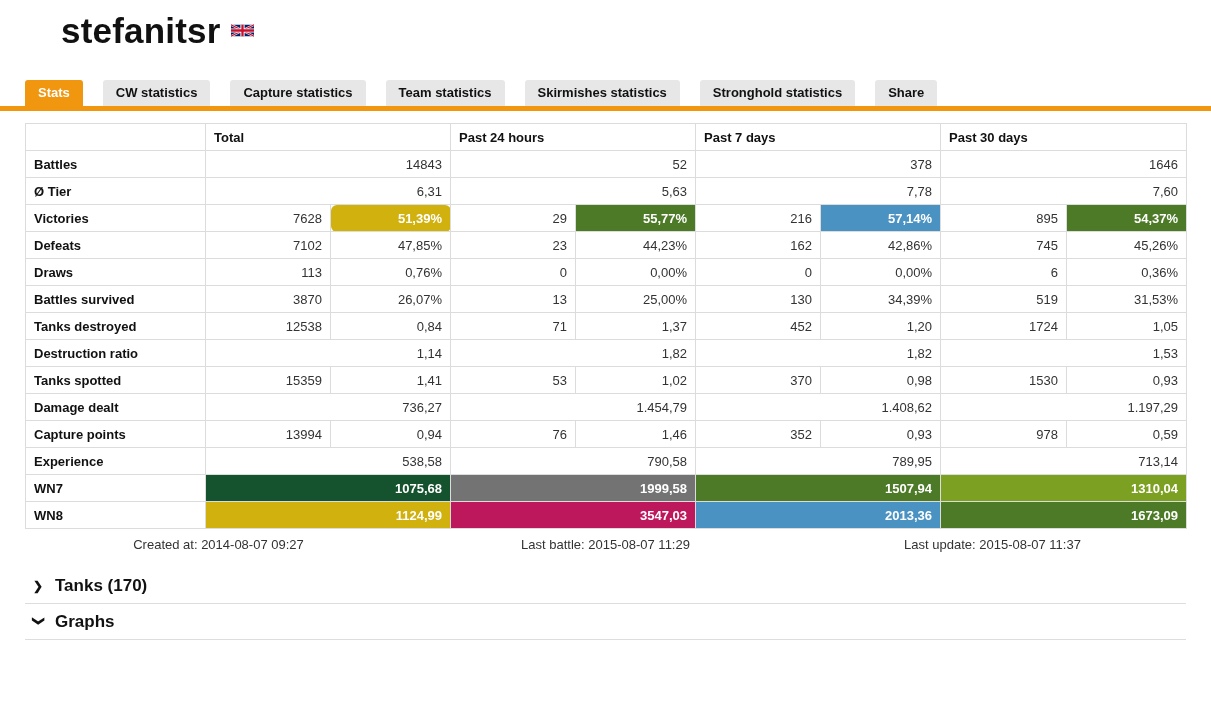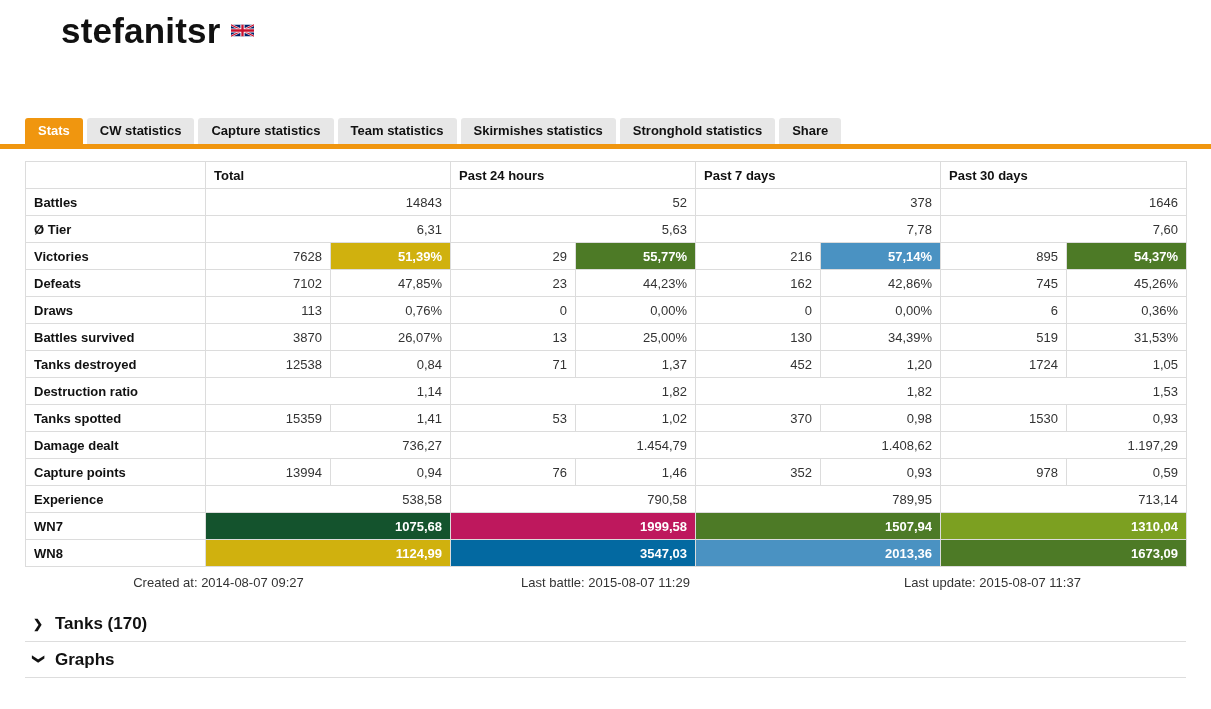--- a/index.html
+++ b/index.html
@@ -24,25 +24,25 @@
     font-size: 35px;
     font-weight: bold;
     color: #111;
     letter-spacing: 0.2px;
     margin-left: 36px;
   }
   .flag { display: inline-block; margin-top: 3px; }
 
   
   .tabs-wrap {
-    margin-top: 70px;
+    margin-top: 32px;
     border-bottom: 5px solid #F0960F;
     padding-left: 25px;
     display: flex;
-    gap: 4px;
+    gap: 20px;
     width: 100%;
   }
   .tab {
     padding: 5px 13px;
     background: #E7E7E7;
     color: #111;
     font-size: 13px;
     font-weight: bold;
     line-height: 16px;
     border-radius: 3px 3px 0 0;
@@ -162,21 +162,21 @@
           <tr>
             <td class="row-label">Ø Tier</td>
             <td colspan="2" class="num">6,31</td>
             <td colspan="2" class="num">5,63</td>
             <td colspan="2" class="num">7,78</td>
             <td colspan="2" class="num">7,60</td>
           </tr>
           <tr>
             <td class="row-label">Victories</td>
             <td class="num">7628</td>
-            <td class="num colored" style="background: rgb(208, 177, 14);">51,39%</td>
+            <td class="num colored" style="background: rgb(208, 177, 14); border-radius: 6px;">51,39%</td>
             <td class="num">29</td>
             <td class="num colored" style="background: rgb(77, 122, 38);">55,77%</td>
             <td class="num">216</td>
             <td class="num colored" style="background: rgb(74, 146, 194);">57,14%</td>
             <td class="num">895</td>
             <td class="num colored" style="background: rgb(77, 122, 38);">54,37%</td>
           </tr>
           <tr>
             <td class="row-label">Defeats</td>
             <td class="num">7102</td>
@@ -260,28 +260,28 @@
           <tr>
             <td class="row-label">Experience</td>
             <td colspan="2" class="num">538,58</td>
             <td colspan="2" class="num">790,58</td>
             <td colspan="2" class="num">789,95</td>
             <td colspan="2" class="num">713,14</td>
           </tr>
           <tr>
             <td class="row-label">WN7</td>
             <td colspan="2" class="num colored" style="background: #14532d;">1075,68</td>
-            <td colspan="2" class="num colored" style="background: #be185d;">1999,58</td>
+            <td colspan="2" class="num colored" style="background: #737373;">1999,58</td>
             <td colspan="2" class="num colored" style="background: rgb(77, 122, 38);">1507,94</td>
             <td colspan="2" class="num colored" style="background: rgb(124, 160, 33);">1310,04</td>
           </tr>
           <tr>
             <td class="row-label">WN8</td>
             <td colspan="2" class="num colored" style="background: rgb(208, 177, 14);">1124,99</td>
-            <td colspan="2" class="num colored" style="background: #0369a1;">3547,03</td>
+            <td colspan="2" class="num colored" style="background: #be185d;">3547,03</td>
             <td colspan="2" class="num colored" style="background: rgb(74, 146, 194);">2013,36</td>
             <td colspan="2" class="num colored" style="background: rgb(77, 122, 38);">1673,09</td>
           </tr>
         </tbody>
     </table>
 
     <div class="table-footer">
       <span>Created at: 2014-08-07 09:27</span>
       <span>Last battle: 2015-08-07 11:29</span>
       <span>Last update: 2015-08-07 11:37</span>

